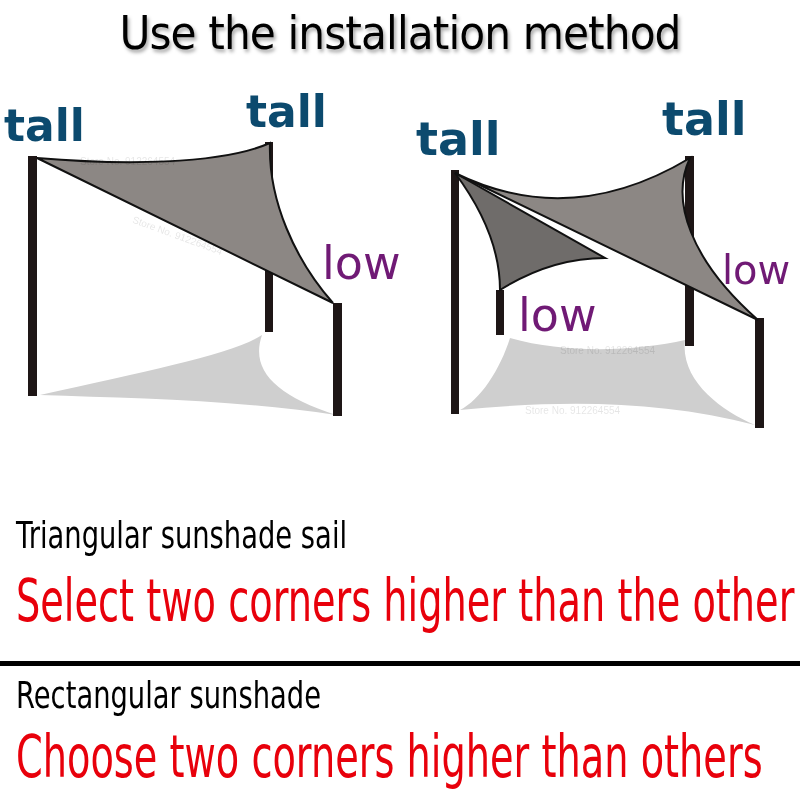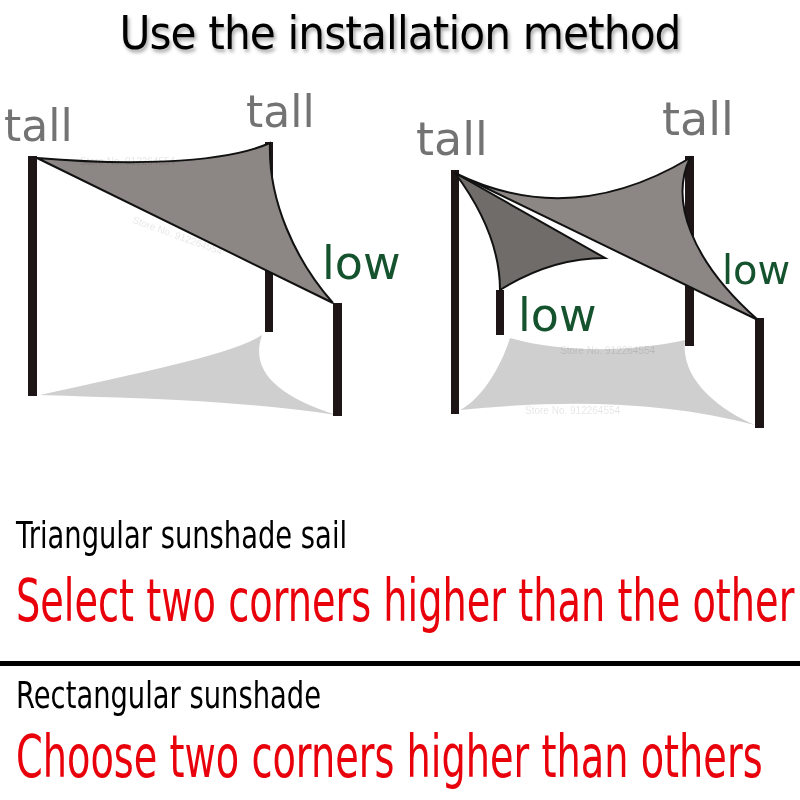--- a/index.html
+++ b/index.html
@@ -4,22 +4,22 @@
 <style>
   html, body { margin: 0; padding: 0; background: #ffffff; }
   body { width: 800px; height: 800px; position: relative; overflow: hidden; font-family: "Liberation Sans", sans-serif; }
   .title {
     position: absolute; left: 0; top: 6px; width: 800px; text-align: center;
     font-family: "DejaVu Sans", sans-serif; font-size: 46px; color: #000;
     letter-spacing: -1px; transform: scaleX(0.92); transform-origin: center;
     text-shadow: 2px 3px 4px rgba(0,0,0,0.35);
   }
   .label { position: absolute; font-family: "DejaVu Sans", sans-serif; line-height: 1; }
-  .tall { color: #737373; font-weight: normal; }
-  .low { color: #14532d; }
+  .tall { color: #0c4a6e; font-weight: bold; }
+  .low { color: #701a75; }
   svg.diagram { position: absolute; left: 0; top: 0; }
   .caption {
     position: absolute; left: 16px; font-family: "DejaVu Sans", sans-serif;
     transform-origin: left top; white-space: nowrap; line-height: 1;
   }
   .cap-black { color: #000; font-size: 38px; transform: scaleX(0.72); }
   .cap-red { color: #e8000b; font-size: 58px; transform: scaleX(0.66); }
   .divider { position: absolute; left: 0; top: 661px; width: 800px; height: 5px; background: #000; }
   .watermark { position: absolute; font-size: 10px; color: rgba(0,0,0,0.10); transform: rotate(20deg); white-space: nowrap; }
 </style>

